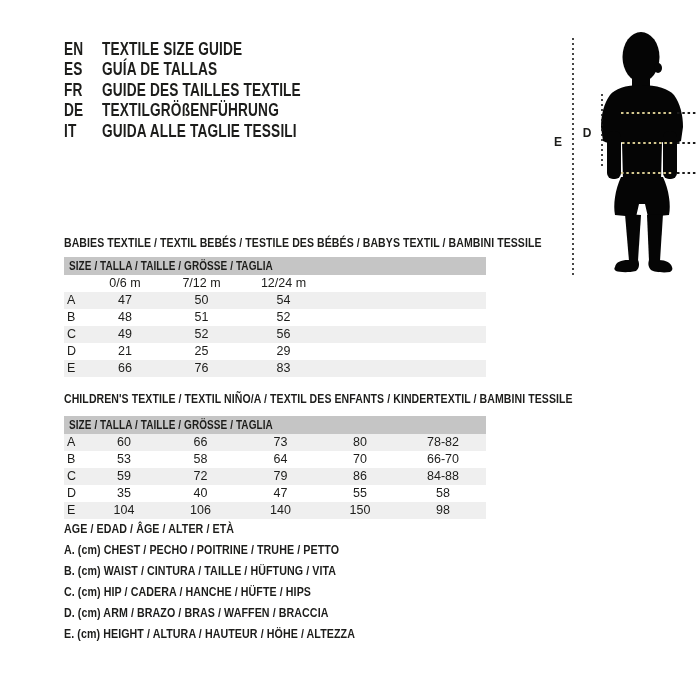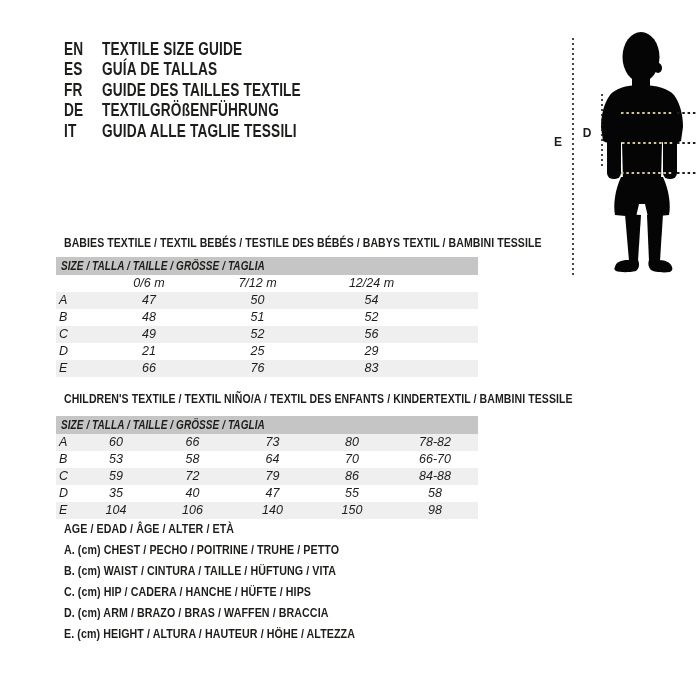--- a/index.html
+++ b/index.html
@@ -14,25 +14,25 @@
   
   .figure{position:absolute;left:485px;top:15px;}
   .figure text{font-family:"Liberation Sans","DejaVu Sans",sans-serif;font-size:12px;font-weight:700;fill:#1d1d1b;}
   
   .sect-title{position:absolute;left:28px;font-size:13.5px;font-weight:700;line-height:14px;
     transform:scaleX(.78);transform-origin:0 50%;white-space:nowrap;letter-spacing:.1px;}
   .legend{position:absolute;left:28px;top:518px;}
   .legend-line{font-size:13px;font-weight:700;line-height:21px;white-space:nowrap;
     transform:scaleX(.82);transform-origin:0 50%;letter-spacing:.1px;}
   
-  .table{position:absolute;left:20px;width:422px;font-size:12.5px;font-style:italic;}
+  .table{position:absolute;left:28px;width:422px;font-size:12.5px;}
   .thead{height:18px;background:#c5c5c5;display:flex;align-items:center;padding-left:5px;box-sizing:border-box;}
   .thead-label{font-weight:700;font-size:12.5px;transform:scaleX(.8);transform-origin:0 50%;white-space:nowrap;letter-spacing:.1px;}
   .row{display:grid;height:17px;align-items:center;}
-  .babies .row{grid-template-columns:24px 74px 79px 85px 1fr;gap:32px;}
+  .babies .row{grid-template-columns:24px 74px 79px 85px 1fr;}
   .children .row{grid-template-columns:24px 72px 81px 79px 80px 1fr;}
   .cell{text-align:center;line-height:17px;}
   .cell.lbl{text-align:left;padding-left:3px;}
   .row.stripe{background:#efefef;}
 </style>
 </head>
 <body>
 
 <div class="page">
 

